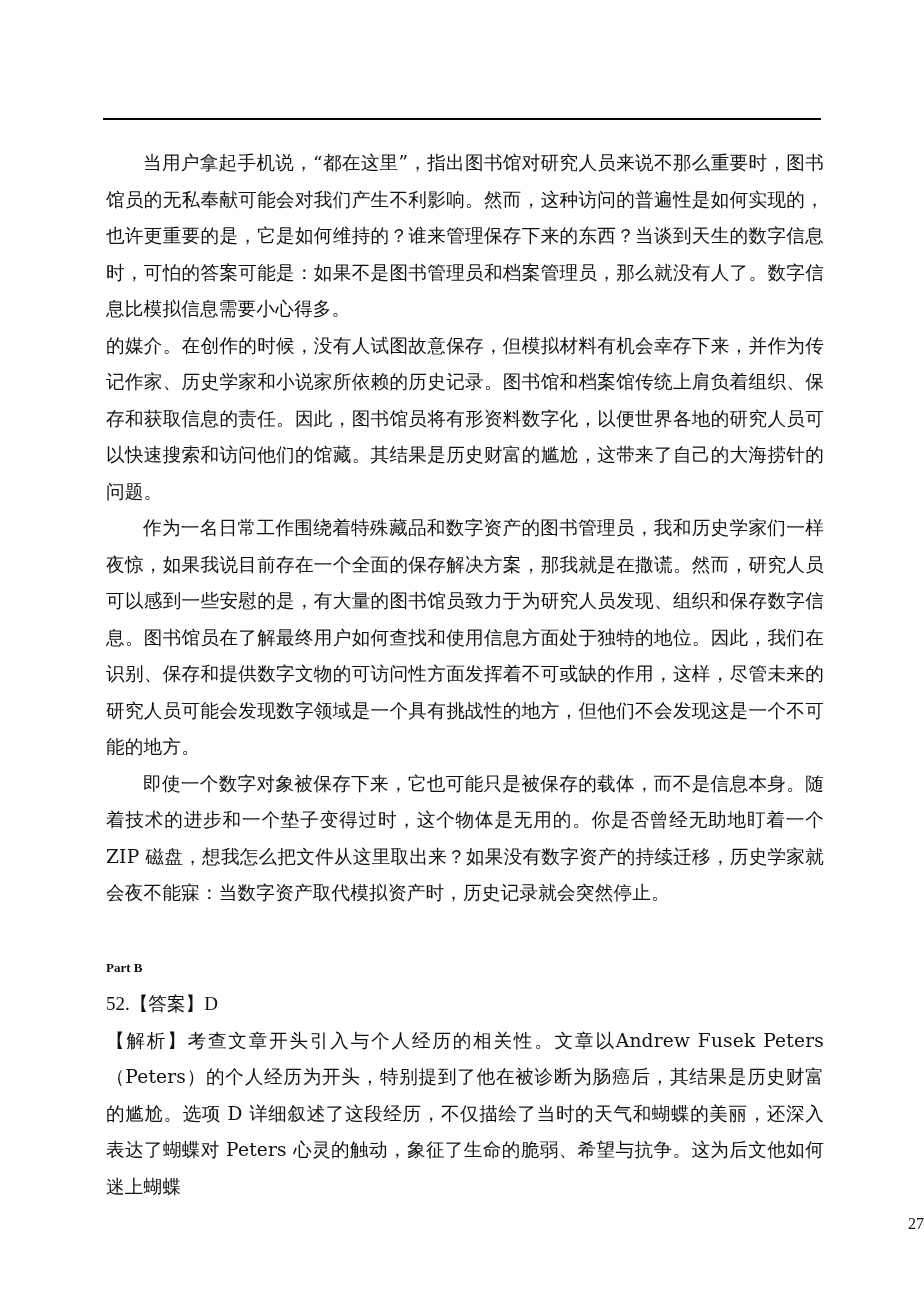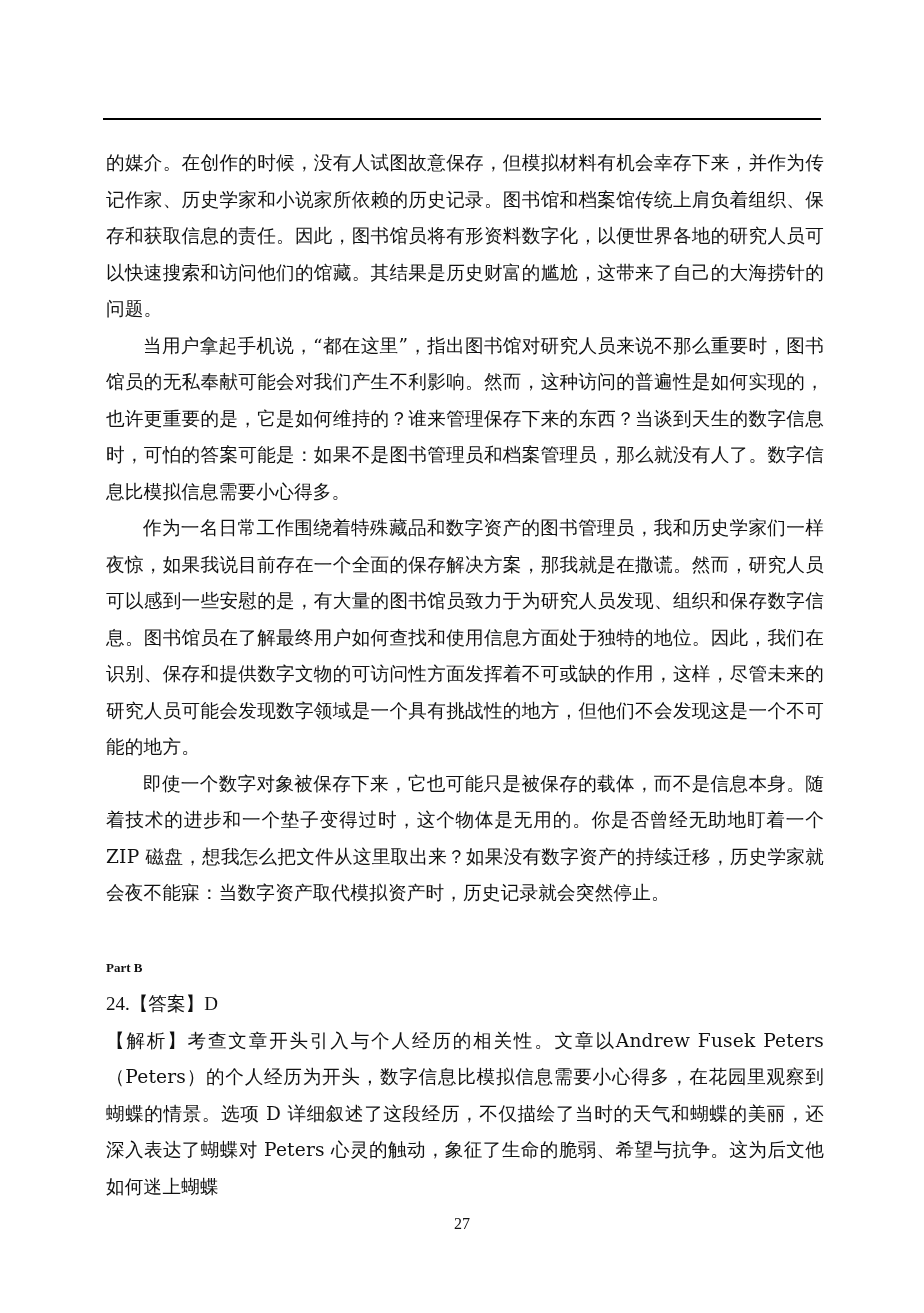--- a/index.html
+++ b/index.html
@@ -6,34 +6,34 @@
   body { width: 924px; height: 1313px; position: relative; overflow: hidden;
          font-family: "DejaVu Serif", "Liberation Serif", serif; color: #111; }
   .rule { position: absolute; left: 103px; top: 118px; width: 718px; height: 2px; background: #000; }
   .content { position: absolute; left: 106px; top: 145px; width: 718px; }
   .para { font-size: 18.6px; line-height: 36.5px; margin: 0; text-align: justify; letter-spacing: 0.2px; }
   .indent { text-indent: 37px; }
   .gap-before-part { height: 38px; }
   .part-title { font-family: "Liberation Serif", serif; font-weight: bold; font-size: 13px; line-height: 36.5px; margin: 0; }
   .answer { font-size: 18.6px; line-height: 36.5px; margin: 0; }
   .en { font-family: "Liberation Serif", serif; font-size: 19px; }
-  .page-number { position: absolute; left: 0; right: 0; top: 1215px; text-align: center;
+  .page-number { position: absolute; left: 0; right: 0; top: 1215px; text-align: right;
                  font-family: "Liberation Serif", serif; font-size: 16px; }
 </style>
 </head>
 <body>
 
 <div class="rule"></div>
 
 <div class="content">
+  <p class="para indent">当用户拿起手机说，“都在这里”，指出图书馆对研究人员来说不那么重要时，图书馆员的无私奉献可能会对我们产生不利影响。然而，这种访问的普遍性是如何实现的，也许更重要的是，它是如何维持的？谁来管理保存下来的东西？当谈到天生的数字信息时，可怕的答案可能是：如果不是图书管理员和档案管理员，那么就没有人了。数字信息比模拟信息需要小心得多。</p>
   <p class="para">的媒介。在创作的时候，没有人试图故意保存，但模拟材料有机会幸存下来，并作为传记作家、历史学家和小说家所依赖的历史记录。图书馆和档案馆传统上肩负着组织、保存和获取信息的责任。因此，图书馆员将有形资料数字化，以便世界各地的研究人员可以快速搜索和访问他们的馆藏。其结果是历史财富的尴尬，这带来了自己的大海捞针的问题。</p>
-  <p class="para indent">当用户拿起手机说，“都在这里”，指出图书馆对研究人员来说不那么重要时，图书馆员的无私奉献可能会对我们产生不利影响。然而，这种访问的普遍性是如何实现的，也许更重要的是，它是如何维持的？谁来管理保存下来的东西？当谈到天生的数字信息时，可怕的答案可能是：如果不是图书管理员和档案管理员，那么就没有人了。数字信息比模拟信息需要小心得多。</p>
   <p class="para indent">作为一名日常工作围绕着特殊藏品和数字资产的图书管理员，我和历史学家们一样夜惊，如果我说目前存在一个全面的保存解决方案，那我就是在撒谎。然而，研究人员可以感到一些安慰的是，有大量的图书馆员致力于为研究人员发现、组织和保存数字信息。图书馆员在了解最终用户如何查找和使用信息方面处于独特的地位。因此，我们在识别、保存和提供数字文物的可访问性方面发挥着不可或缺的作用，这样，尽管未来的研究人员可能会发现数字领域是一个具有挑战性的地方，但他们不会发现这是一个不可能的地方。</p>
   <p class="para indent">即使一个数字对象被保存下来，它也可能只是被保存的载体，而不是信息本身。随着技术的进步和一个垫子变得过时，这个物体是无用的。你是否曾经无助地盯着一个 ZIP 磁盘，想我怎么把文件从这里取出来？如果没有数字资产的持续迁移，历史学家就会夜不能寐：当数字资产取代模拟资产时，历史记录就会突然停止。</p>
 
   <div class="gap-before-part"></div>
 
   <p class="part-title">Part B</p>
-  <p class="answer"><span class="en">24.</span><span>【答案】</span><span class="en">D</span></p>
-  <p class="para"><span>【解析】</span><span>考查文章开头引入与个人经历的相关性。文章以Andrew Fusek Peters（Peters）的个人经历为开头，数字信息比模拟信息需要小心得多，在花园里观察到蝴蝶的情景。选项 D 详细叙述了这段经历，不仅描绘了当时的天气和蝴蝶的美丽，还深入表达了蝴蝶对 Peters 心灵的触动，象征了生命的脆弱、希望与抗争。这为后文他如何迷上蝴蝶</span></p>
+  <p class="answer"><span class="en">52.</span><span>【答案】</span><span class="en">D</span></p>
+  <p class="para"><span>【解析】</span><span>考查文章开头引入与个人经历的相关性。文章以Andrew Fusek Peters（Peters）的个人经历为开头，特别提到了他在被诊断为肠癌后，其结果是历史财富的尴尬。选项 D 详细叙述了这段经历，不仅描绘了当时的天气和蝴蝶的美丽，还深入表达了蝴蝶对 Peters 心灵的触动，象征了生命的脆弱、希望与抗争。这为后文他如何迷上蝴蝶</span></p>
 </div>
 
 <div class="page-number">27</div>
 
 </body></html>

